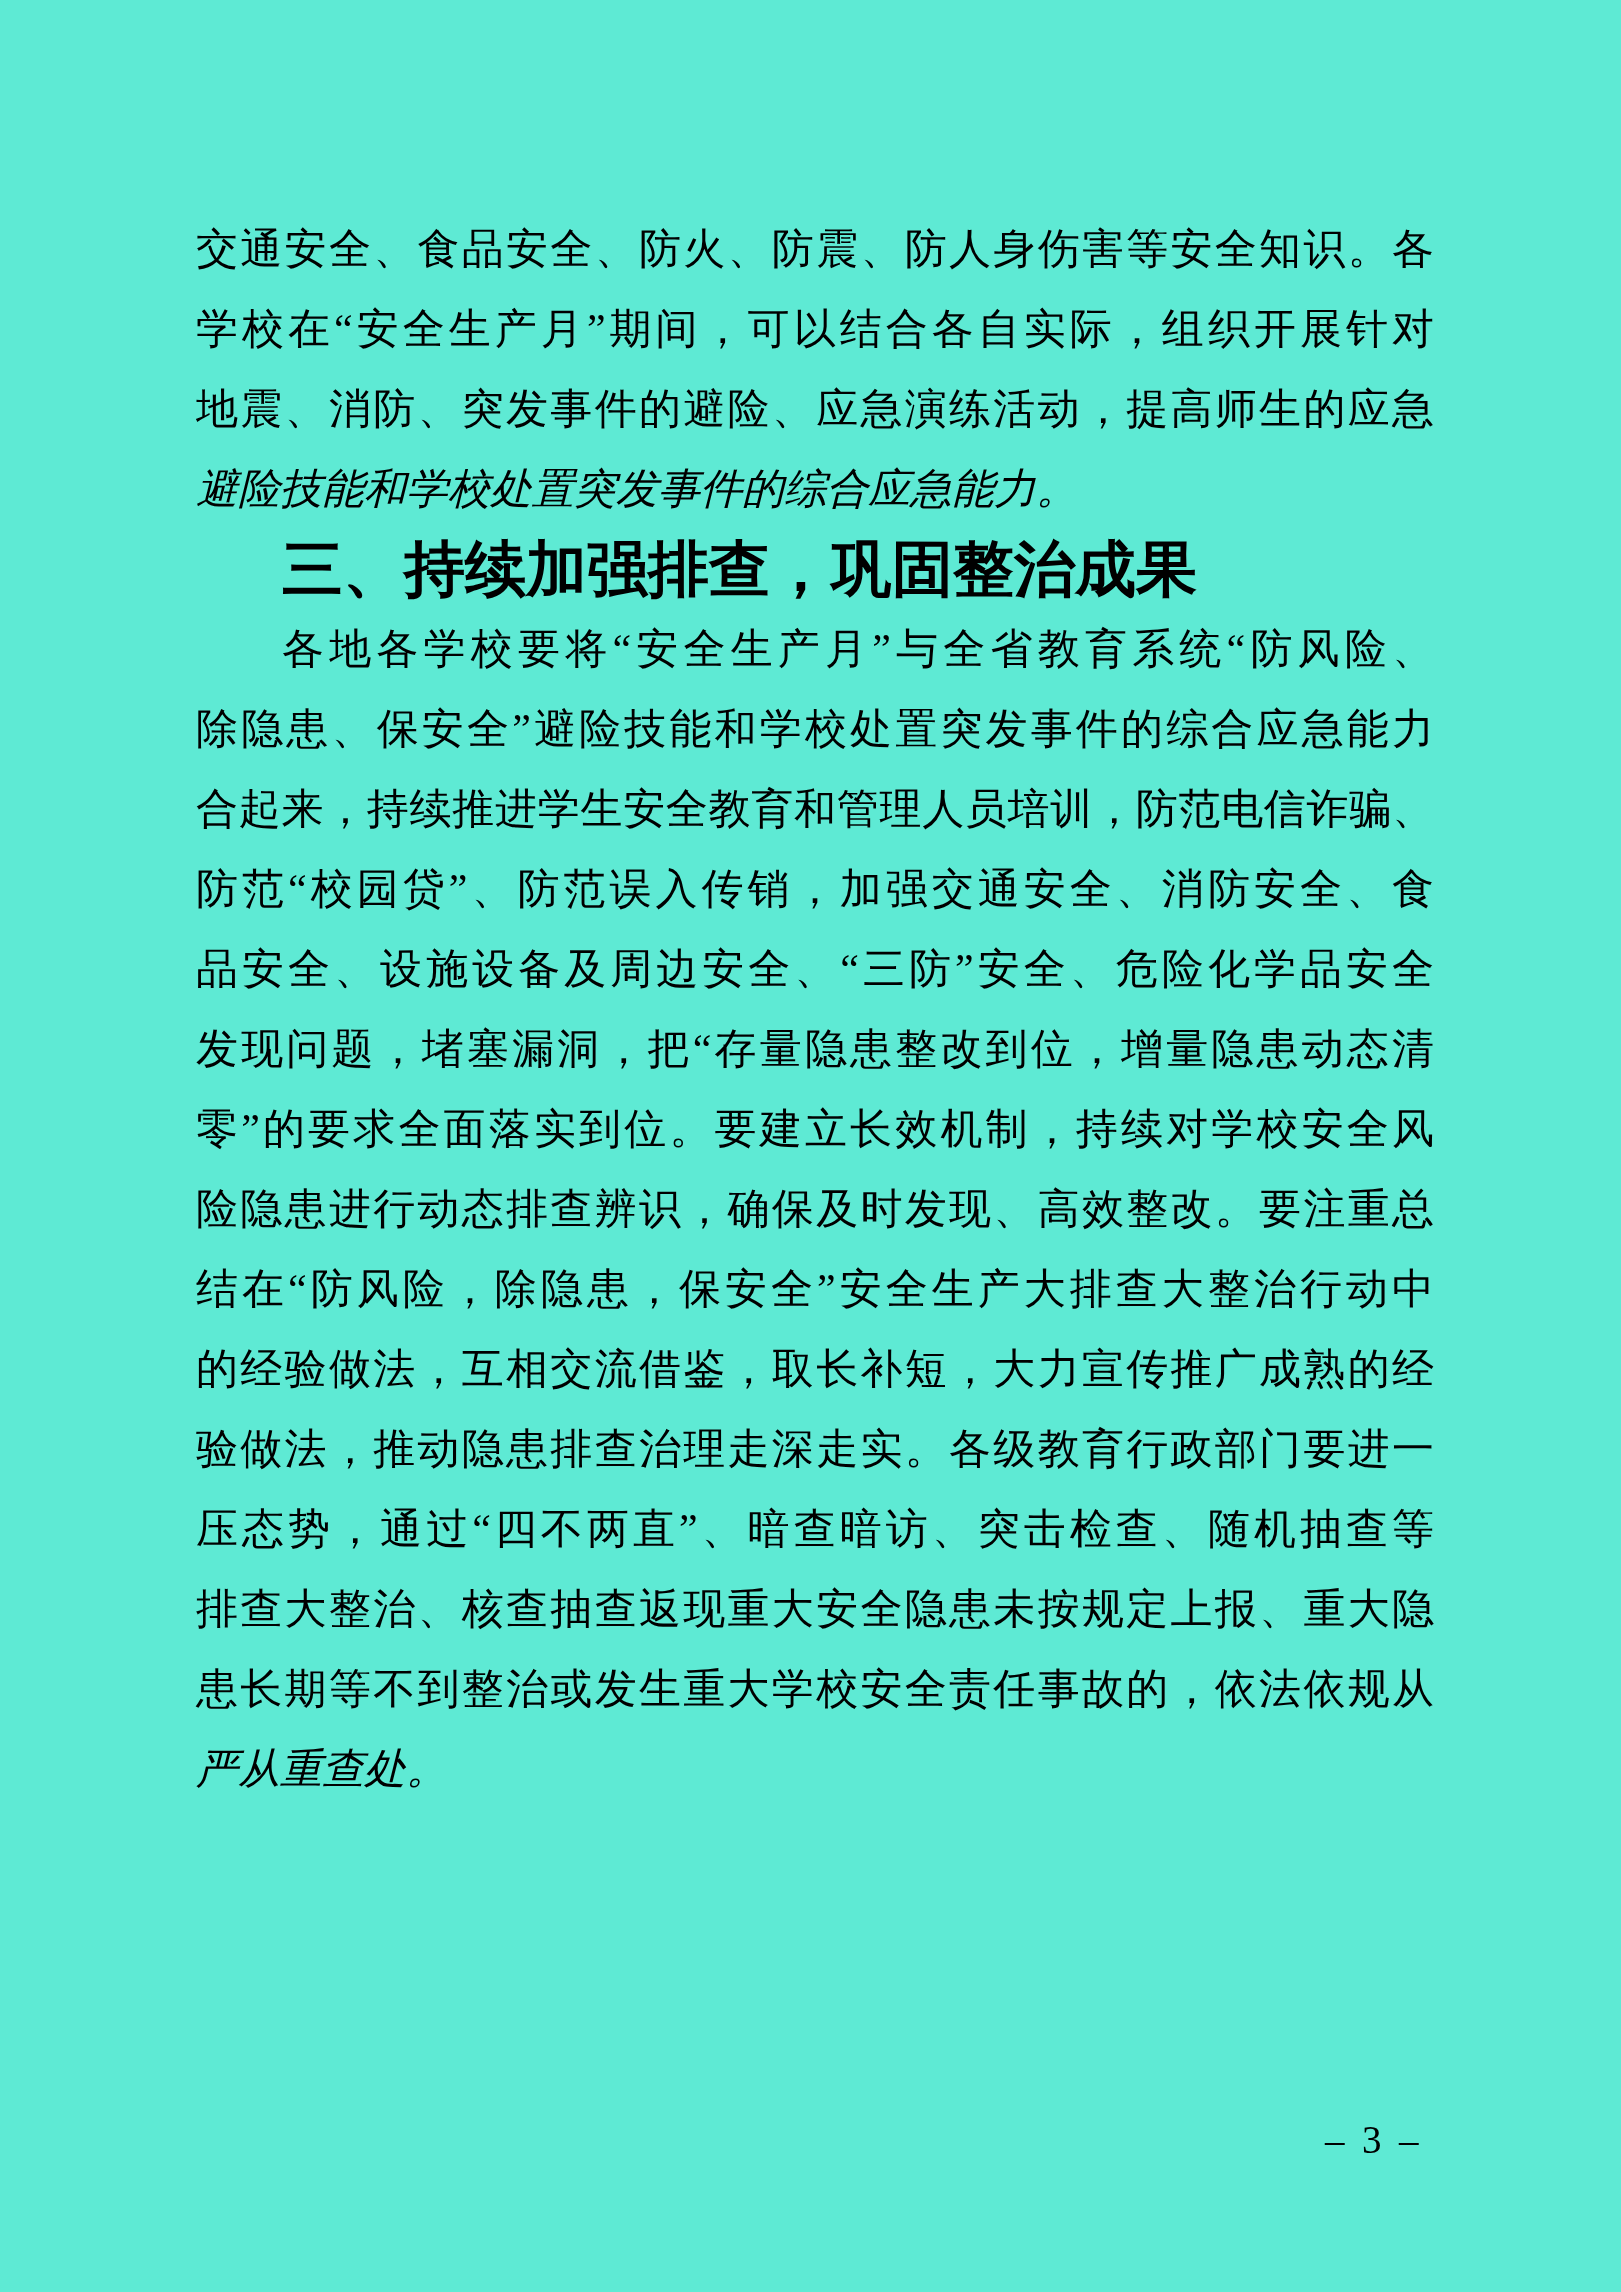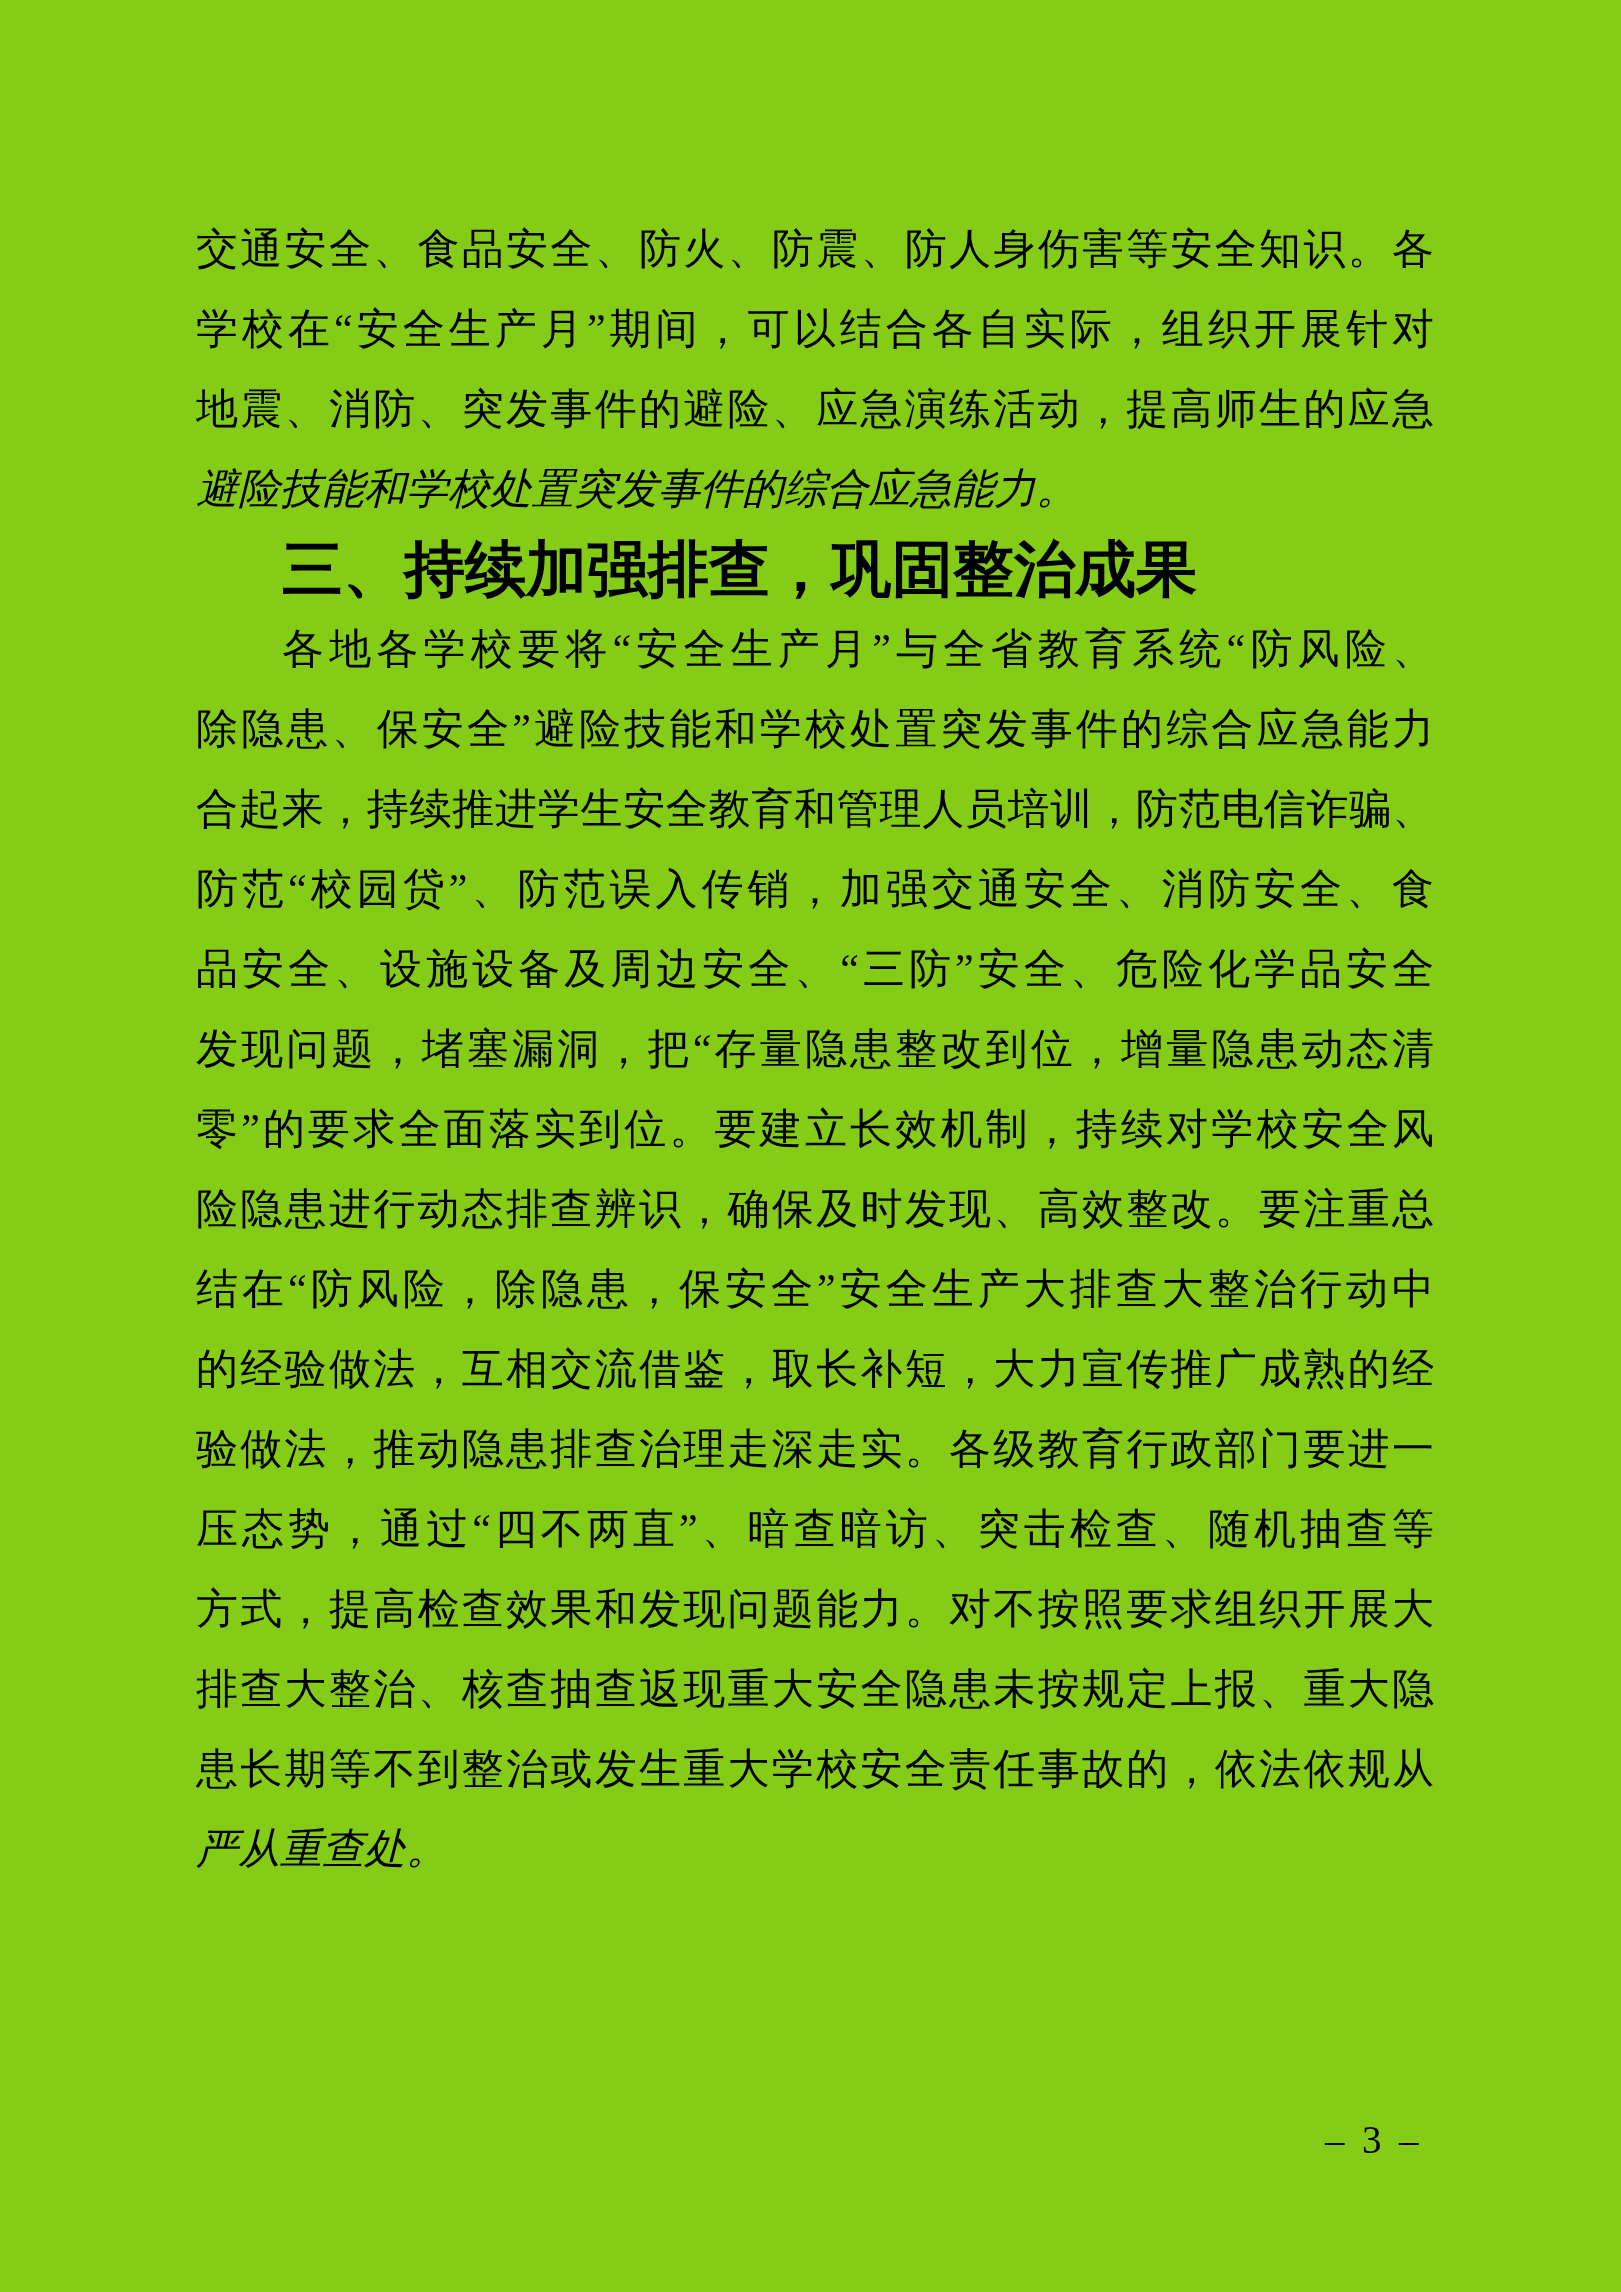--- a/index.html
+++ b/index.html
@@ -4,21 +4,21 @@
 <style>
   html, body {
     margin: 0;
     padding: 0;
     background: #ffffff;
   }
   .page {
     position: relative;
     width: 1621px;
     height: 2293px;
-    background: #84cc16;
+    background: #5eead4;
     overflow: hidden;
     font-family: "Liberation Serif", "DejaVu Serif", serif;
     color: #000000;
   }
   .text-block {
     position: absolute;
     left: 196px;
     top: 209px;
     width: 1238px;
   }
@@ -71,21 +71,20 @@
     <div class="line">合起来，持续推进学生安全教育和管理人员培训，防范电信诈骗、</div>
     <div class="line">防范“校园贷”、防范误入传销，加强交通安全、消防安全、食</div>
     <div class="line">品安全、设施设备及周边安全、“三防”安全、危险化学品安全</div>
     <div class="line">发现问题，堵塞漏洞，把“存量隐患整改到位，增量隐患动态清</div>
     <div class="line">零”的要求全面落实到位。要建立长效机制，持续对学校安全风</div>
     <div class="line">险隐患进行动态排查辨识，确保及时发现、高效整改。要注重总</div>
     <div class="line">结在“防风险，除隐患，保安全”安全生产大排查大整治行动中</div>
     <div class="line">的经验做法，互相交流借鉴，取长补短，大力宣传推广成熟的经</div>
     <div class="line">验做法，推动隐患排查治理走深走实。各级教育行政部门要进一</div>
     <div class="line">压态势，通过“四不两直”、暗查暗访、突击检查、随机抽查等</div>
-    <div class="line">方式，提高检查效果和发现问题能力。对不按照要求组织开展大</div>
     <div class="line">排查大整治、核查抽查返现重大安全隐患未按规定上报、重大隐</div>
     <div class="line">患长期等不到整治或发生重大学校安全责任事故的，依法依规从</div>
     <div class="line short">严从重查处。</div>
   </div>
 
   <div class="page-number">– 3 –</div>
 </div>
 
 
 </body></html>

